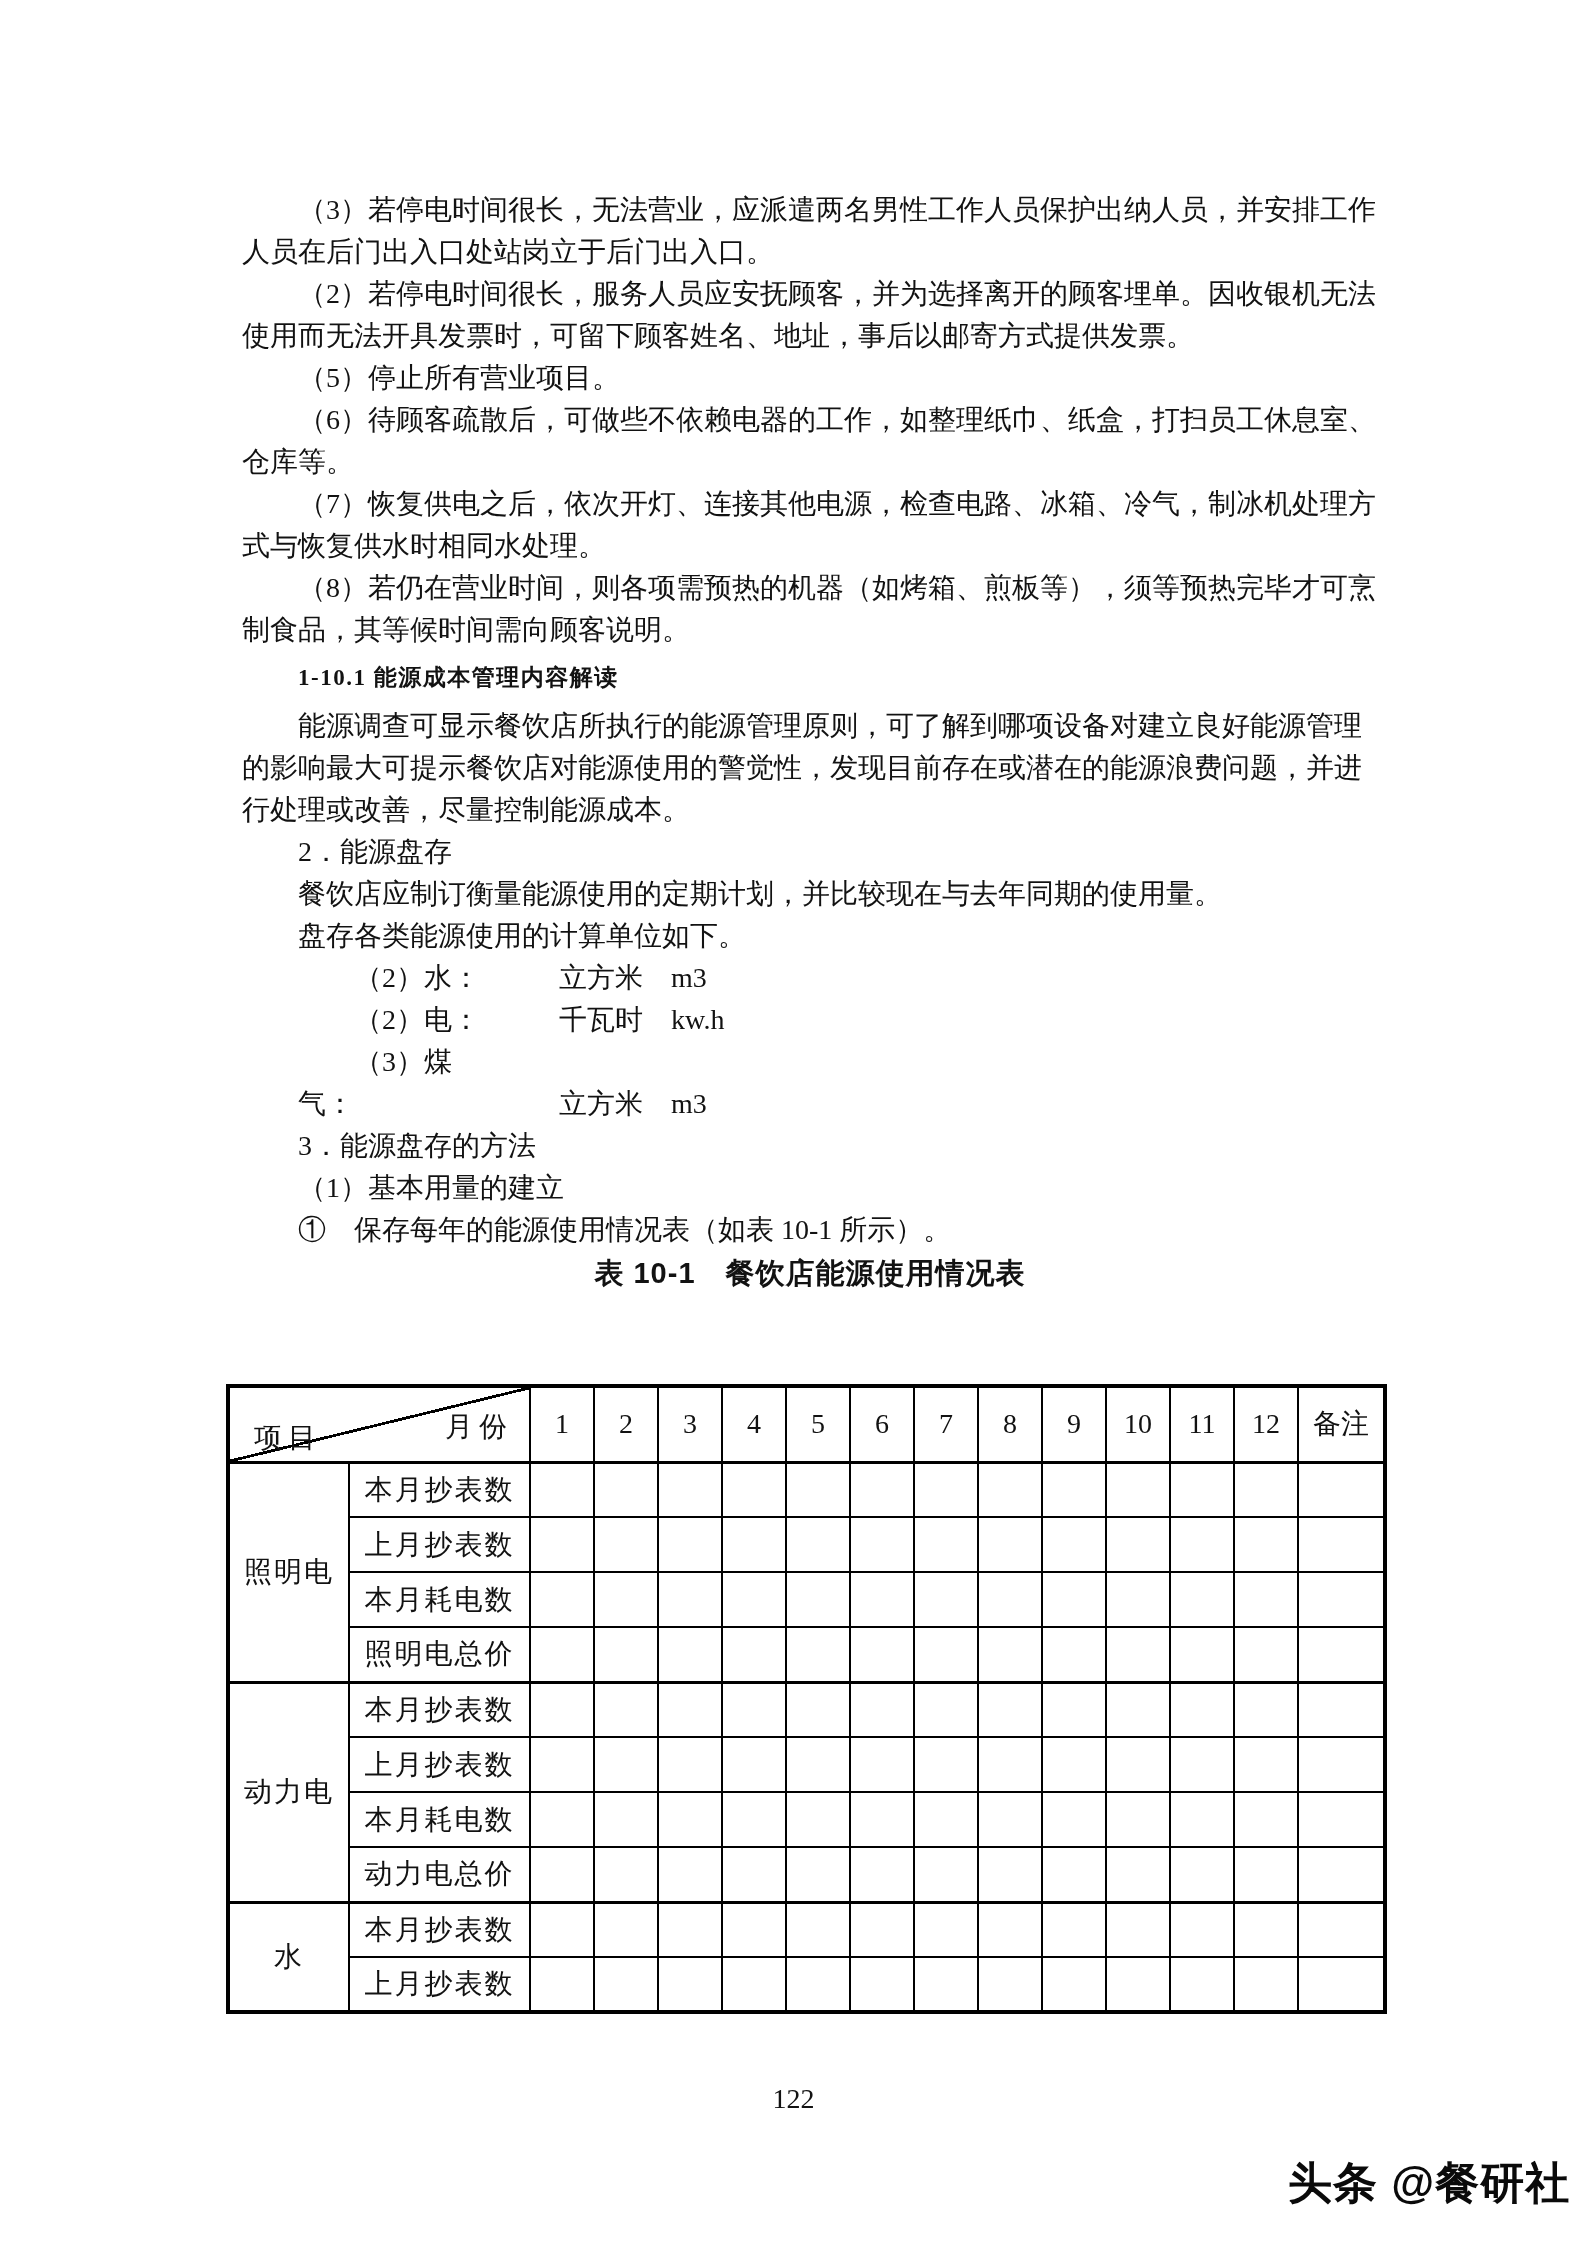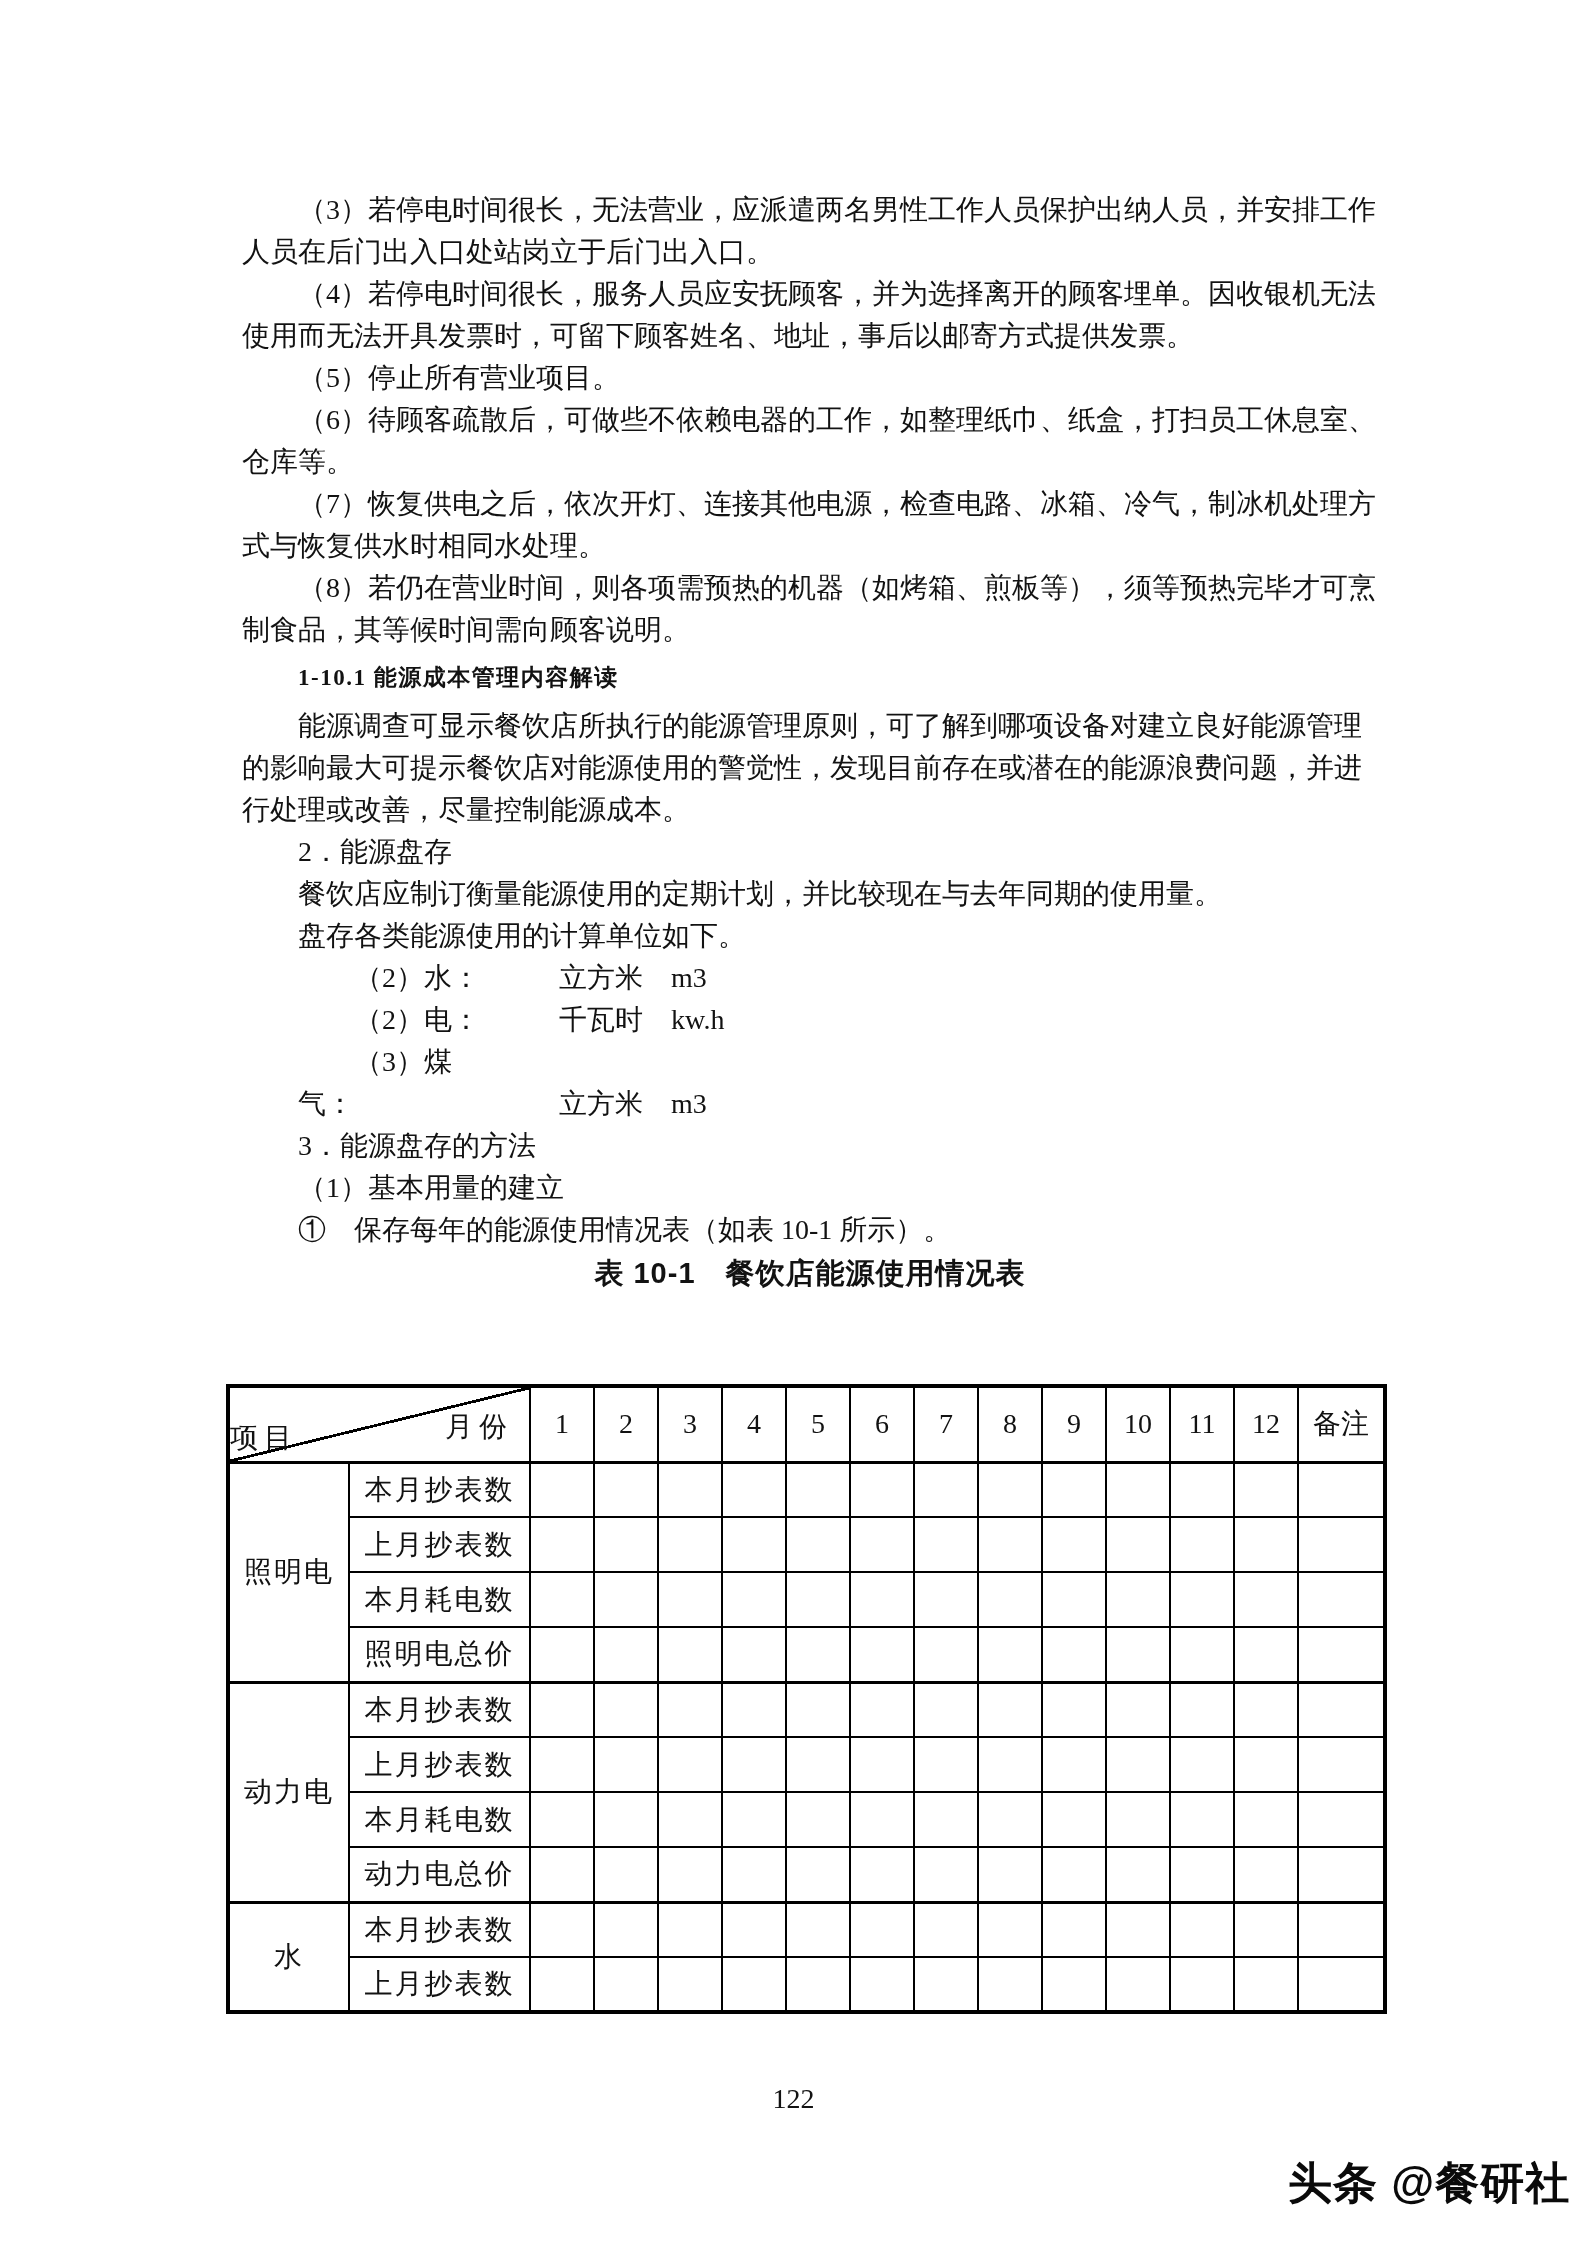--- a/index.html
+++ b/index.html
@@ -38,40 +38,40 @@
   tr.block-start td{border-top:3px solid #000;}
   td.corner{
     position:relative;
     background:linear-gradient(to bottom right,
       transparent calc(50% - 1.4px),
       #000 calc(50% - 1.4px),
       #000 calc(50% + 1.4px),
       transparent calc(50% + 1.4px));
   }
   td.corner .corner-top{position:absolute;top:20px;right:16px;letter-spacing:6px;}
-  td.corner .corner-bottom{position:absolute;bottom:4px;left:0;letter-spacing:6px;}
+  td.corner .corner-bottom{position:absolute;bottom:4px;left:24px;letter-spacing:6px;}
   td.row-label{text-align:left;padding-left:13px;letter-spacing:2px;}
   td.group-name{letter-spacing:2px;}
   .page-num{
     position:absolute;top:2082px;left:0;width:1587px;text-align:center;
     font-size:28px;line-height:34px;
   }
   .watermark{
     position:absolute;left:1288px;top:2158px;
     font-family:"Liberation Sans","DejaVu Sans",sans-serif;
     font-weight:bold;font-size:44px;line-height:50px;color:#0a0a0a;
     letter-spacing:1px;white-space:nowrap;
   }
 </style>
 </head>
 <body>
 
 <div class="content">
   <p>（3）若停电时间很长，无法营业，应派遣两名男性工作人员保护出纳人员，并安排工作人员在后门出入口处站岗立于后门出入口。</p>
-  <p>（4）若停电时间很长，服务人员应安抚顾客，并为选择离开的顾客埋单。因收银机无法使用而无法开具发票时，可留下顾客姓名、地址，事后以邮寄方式提供发票。</p>
+  <p>（2）若停电时间很长，服务人员应安抚顾客，并为选择离开的顾客埋单。因收银机无法使用而无法开具发票时，可留下顾客姓名、地址，事后以邮寄方式提供发票。</p>
   <p>（5）停止所有营业项目。</p>
   <p>（6）待顾客疏散后，可做些不依赖电器的工作，如整理纸巾、纸盒，打扫员工休息室、仓库等。</p>
   <p>（7）恢复供电之后，依次开灯、连接其他电源，检查电路、冰箱、冷气，制冰机处理方式与恢复供水时相同水处理。</p>
   <p>（8）若仍在营业时间，则各项需预热的机器（如烤箱、煎板等），须等预热完毕才可烹制食品，其等候时间需向顾客说明。</p>
 
   <p class="heading">1-10.1 能源成本管理内容解读</p>
 
   <p>能源调查可显示餐饮店所执行的能源管理原则，可了解到哪项设备对建立良好能源管理的影响最大可提示餐饮店对能源使用的警觉性，发现目前存在或潜在的能源浪费问题，并进行处理或改善，尽量控制能源成本。</p>
   <p>2．能源盘存</p>
   <p>餐饮店应制订衡量能源使用的定期计划，并比较现在与去年同期的使用量。</p>

